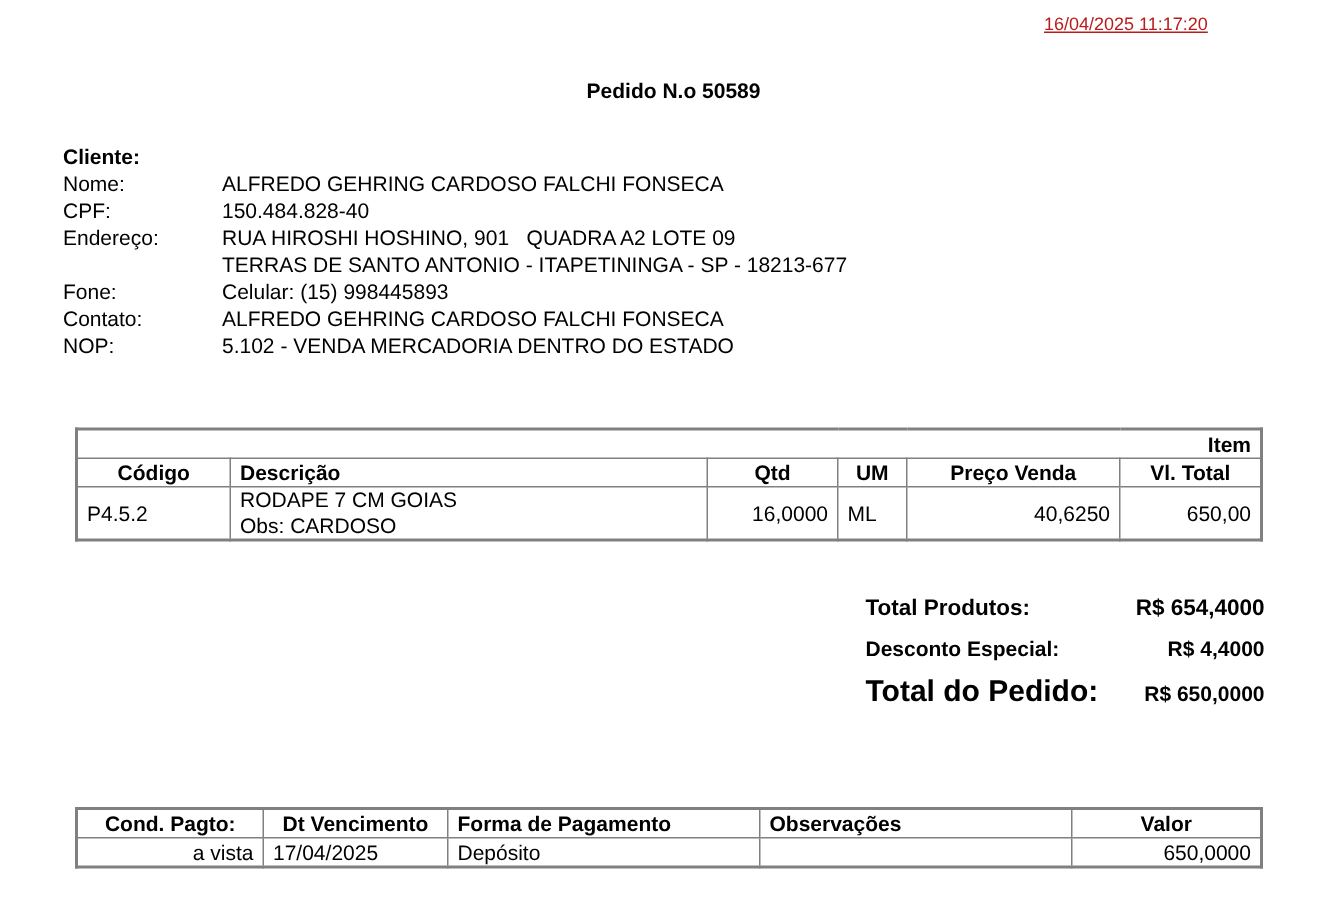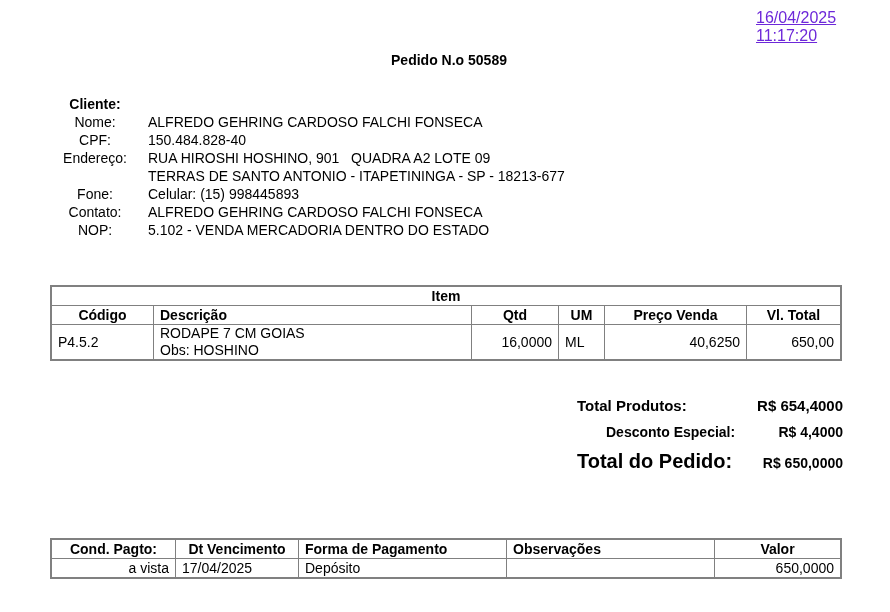--- a/index.html
+++ b/index.html
@@ -1,55 +1,55 @@
 <!DOCTYPE html>
 <html><head>
   <meta charset="utf-8">
   <style>
     html, body { margin: 0; padding: 0; background: #ffffff; }
     body {
       width: 890px; height: 612px; position: relative; overflow: hidden;
       font-family: "Liberation Sans", sans-serif; color: #000;
     }
     .timestamp {
-      position: absolute; left: 756px; top: 9px;
-      font-size: 16px; color: #6d28d9; text-decoration: underline;
+      position: absolute; left: 696px; top: 9px;
+      font-size: 12px; color: #b91c1c; text-decoration: underline;
     }
     .title {
       position: absolute; left: 4px; width: 890px; top: 52px; text-align: center;
       font-size: 14px; font-weight: bold;
     }
     .client {
       position: absolute; left: 42px; top: 95px; font-size: 14px; line-height: 18px;
     }
-    .client .row { display: flex; text-align: center; }
+    .client .row { display: flex; }
     .client .lbl { width: 106px; }
     .client .val { white-space: pre; }
     .client .bold { font-weight: bold; }
 
     table { border-collapse: collapse; font-size: 14px; }
     td, th { border: 1px solid #808080; padding: 0 6px; }
 
     .items {
       position: absolute; left: 50px; top: 285px; width: 792px;
       border: 2px solid #808080;
     }
     .items th { font-weight: bold; height: 18px; }
     .items td { height: 34px; line-height: 17px; }
-    .items .item-title { text-align: center; }
+    .items .item-title { text-align: right; }
     .num { text-align: right; }
     .center { text-align: right; }
 
     .totals {
       position: absolute; left: 577px; top: 397px; width: 266px; font-weight: bold;
     }
     .totals .row { display: flex; justify-content: space-between; align-items: baseline; }
     .t1 { font-size: 15px; height: 27px; }
     .t2 { font-size: 15px; height: 25px; }
-    .t3 { font-size: 14px; height: 26px; margin-left: 29px; }
+    .t3 { font-size: 14px; height: 26px; }
     .t4 .lbl { font-size: 20px; }
     .t4 .val { font-size: 14px; }
 
     .payments {
       position: absolute; left: 50px; top: 538px; width: 792px;
       border: 2px solid #808080;
       padding-left: 24px;
     }
     .payments th { height: 18px; }
     .payments td { height: 18px; margin-left: 40px; }
@@ -104,21 +104,21 @@
     <th style="width:305px;text-align:left">Descrição</th>
     <th style="width:74px">Qtd</th>
     <th style="width:33px">UM</th>
     <th style="width:129px">Preço Venda</th>
     <th>Vl. Total</th>
   </tr>
   <tr>
     <td>P4.5.2</td>
     <td>
       <div>RODAPE 7 CM GOIAS</div>
-      <div>Obs: HOSHINO</div>
+      <div>Obs: CARDOSO</div>
     </td>
     <td class="center">16,0000</td>
     <td>ML</td>
     <td class="num">40,6250</td>
     <td class="num">650,00</td>
   </tr>
 </tbody>
   </table>
 
 <div class="totals">

